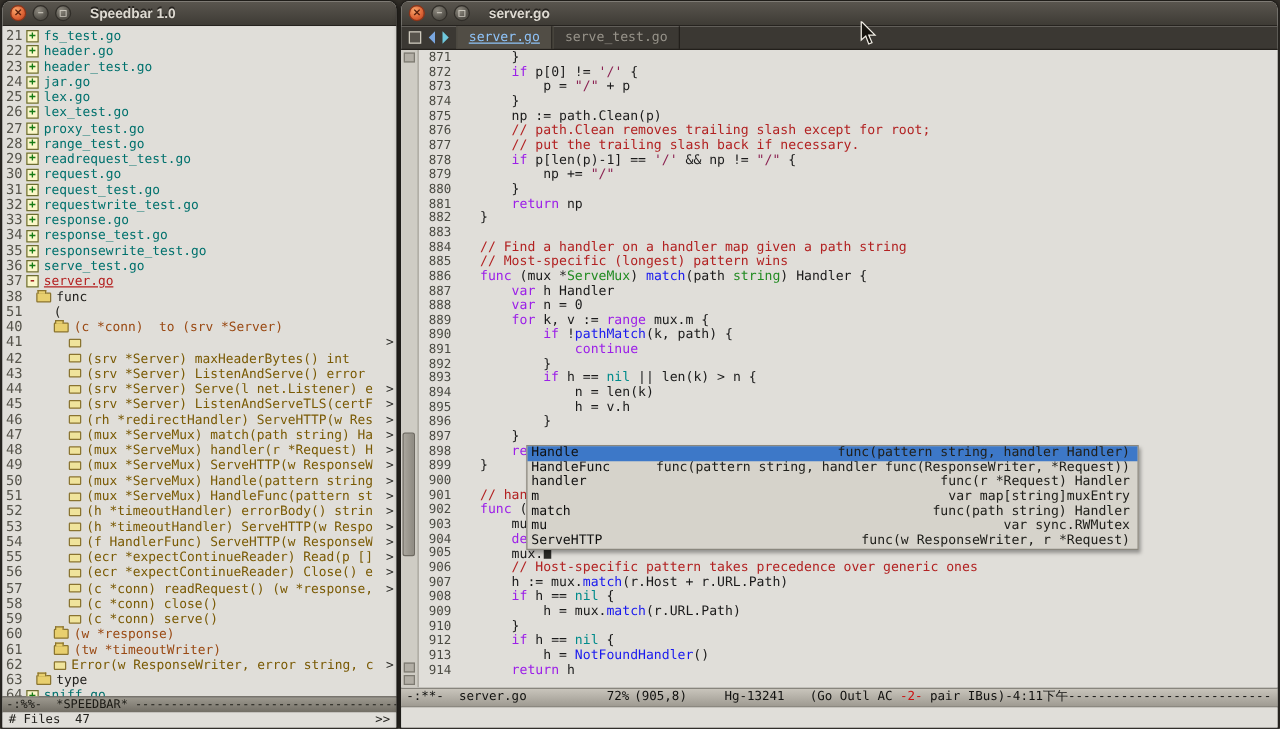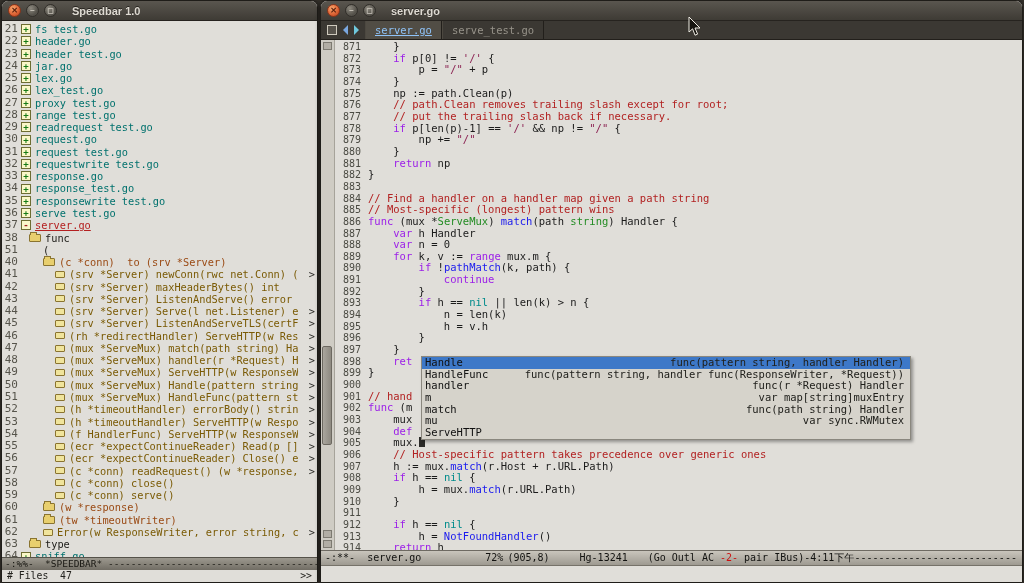--- a/index.html
+++ b/index.html
@@ -57,21 +57,21 @@
   .tab.inactive{color:#97938a;}
   .ed-main{flex:1;display:flex;position:relative;background:#e0ded9;overflow:hidden;}
   .vscroll{width:13px;flex:none;background:#cfccc4;border-right:1px solid #a6a39a;position:relative;}
   .vs-btn{position:absolute;left:2px;width:9px;height:8px;background:#b2aea5;border:1px solid #7d7a71;box-sizing:border-box;}
   .vs-top{top:2px;}
   .vs-bot1{bottom:12px;}
   .vs-bot2{bottom:2px;}
   .vs-thumb{position:absolute;left:1px;right:2px;top:60%;height:19%;
       background:linear-gradient(90deg,#aaa69d,#8e8a81);border:1px solid #6d6961;border-radius:2px;}
   .code-area{flex:1;position:relative;font-size:10.5px;overflow:hidden;padding-top:1px;}
-  .cl{height:11.67px;line-height:11.67px;white-space:pre;display:flex;}
+  .cl{height:11.67px;line-height:11.67px;white-space:pre;display:flex;gap:16px;}
   .lnum{width:26px;text-align:right;color:#4b4b43;font-size:10px;flex:none;margin-right:7px;}
   .ctext{white-space:pre;}
   .c-p{color:#1b1b1b;}
   .c-k{color:#9c20e8;}
   .c-c{color:#b22222;}
   .c-s{color:#8b2252;}
   .c-f{color:#1a1aee;}
   .c-t{color:#228b22;}
   .c-n{color:#008b8b;}
   .cursor{display:inline-block;width:6px;height:10px;background:#2b2b28;vertical-align:-1px;}
@@ -118,21 +118,21 @@
       <div class="sb-row"><span class="sb-num">31</span><span class="sb-ind" style="width: 2px;"></span><span class="sb-icon ic-plus">+</span><span class="sb-label st-file">request_test.go</span></div>
       <div class="sb-row"><span class="sb-num">32</span><span class="sb-ind" style="width: 2px;"></span><span class="sb-icon ic-plus">+</span><span class="sb-label st-file">requestwrite_test.go</span></div>
       <div class="sb-row"><span class="sb-num">33</span><span class="sb-ind" style="width: 2px;"></span><span class="sb-icon ic-plus">+</span><span class="sb-label st-file">response.go</span></div>
       <div class="sb-row"><span class="sb-num">34</span><span class="sb-ind" style="width: 2px;"></span><span class="sb-icon ic-plus">+</span><span class="sb-label st-file">response_test.go</span></div>
       <div class="sb-row"><span class="sb-num">35</span><span class="sb-ind" style="width: 2px;"></span><span class="sb-icon ic-plus">+</span><span class="sb-label st-file">responsewrite_test.go</span></div>
       <div class="sb-row"><span class="sb-num">36</span><span class="sb-ind" style="width: 2px;"></span><span class="sb-icon ic-plus">+</span><span class="sb-label st-file">serve_test.go</span></div>
       <div class="sb-row"><span class="sb-num">37</span><span class="sb-ind" style="width: 2px;"></span><span class="sb-icon ic-minus">-</span><span class="sb-label st-selected">server.go</span></div>
       <div class="sb-row"><span class="sb-num">38</span><span class="sb-ind" style="width: 10px;"></span><span class="sb-icon ic-folder"></span><span class="sb-label st-plain">func</span></div>
       <div class="sb-row"><span class="sb-num">51</span><span class="sb-ind" style="width: 24px;"></span><span class="sb-label st-plain">(</span></div>
       <div class="sb-row"><span class="sb-num">40</span><span class="sb-ind" style="width: 24px;"></span><span class="sb-icon ic-folder"></span><span class="sb-label st-group">(c *conn)  to (srv *Server)</span></div>
-      <div class="sb-row"><span class="sb-num">41</span><span class="sb-ind" style="width: 36px;"></span><span class="sb-icon ic-tag"></span><span class="sb-label st-tag">(srv *Server) newConn(rwc net.Conn) (</span><span class="sb-trunc">&gt;</span></div>
+      <div class="sb-row"><span class="sb-num">41</span><span class="sb-ind" style="width: 36px;"></span><span class="sb-icon ic-tag"></span><span class="sb-trunc">&gt;</span></div>
       <div class="sb-row"><span class="sb-num">42</span><span class="sb-ind" style="width: 36px;"></span><span class="sb-icon ic-tag"></span><span class="sb-label st-tag">(srv *Server) maxHeaderBytes() int</span></div>
       <div class="sb-row"><span class="sb-num">43</span><span class="sb-ind" style="width: 36px;"></span><span class="sb-icon ic-tag"></span><span class="sb-label st-tag">(srv *Server) ListenAndServe() error</span></div>
       <div class="sb-row"><span class="sb-num">44</span><span class="sb-ind" style="width: 36px;"></span><span class="sb-icon ic-tag"></span><span class="sb-label st-tag">(srv *Server) Serve(l net.Listener) e</span><span class="sb-trunc">&gt;</span></div>
       <div class="sb-row"><span class="sb-num">45</span><span class="sb-ind" style="width: 36px;"></span><span class="sb-icon ic-tag"></span><span class="sb-label st-tag">(srv *Server) ListenAndServeTLS(certF</span><span class="sb-trunc">&gt;</span></div>
       <div class="sb-row"><span class="sb-num">46</span><span class="sb-ind" style="width: 36px;"></span><span class="sb-icon ic-tag"></span><span class="sb-label st-tag">(rh *redirectHandler) ServeHTTP(w Res</span><span class="sb-trunc">&gt;</span></div>
       <div class="sb-row"><span class="sb-num">47</span><span class="sb-ind" style="width: 36px;"></span><span class="sb-icon ic-tag"></span><span class="sb-label st-tag">(mux *ServeMux) match(path string) Ha</span><span class="sb-trunc">&gt;</span></div>
       <div class="sb-row"><span class="sb-num">48</span><span class="sb-ind" style="width: 36px;"></span><span class="sb-icon ic-tag"></span><span class="sb-label st-tag">(mux *ServeMux) handler(r *Request) H</span><span class="sb-trunc">&gt;</span></div>
       <div class="sb-row"><span class="sb-num">49</span><span class="sb-ind" style="width: 36px;"></span><span class="sb-icon ic-tag"></span><span class="sb-label st-tag">(mux *ServeMux) ServeHTTP(w ResponseW</span><span class="sb-trunc">&gt;</span></div>
       <div class="sb-row"><span class="sb-num">50</span><span class="sb-ind" style="width: 36px;"></span><span class="sb-icon ic-tag"></span><span class="sb-label st-tag">(mux *ServeMux) Handle(pattern string</span><span class="sb-trunc">&gt;</span></div>
       <div class="sb-row"><span class="sb-num">51</span><span class="sb-ind" style="width: 36px;"></span><span class="sb-icon ic-tag"></span><span class="sb-label st-tag">(mux *ServeMux) HandleFunc(pattern st</span><span class="sb-trunc">&gt;</span></div>
@@ -183,21 +183,21 @@
       <span class="vs-btn vs-bot2"></span>
     </div>
     <div class="code-area">
       <div class="popup">
           <div class="pr sel"><span class="pn">Handle</span><span class="pa">func(pattern string, handler Handler)</span></div>
           <div class="pr"><span class="pn">HandleFunc</span><span class="pa">func(pattern string, handler func(ResponseWriter, *Request))</span></div>
           <div class="pr"><span class="pn">handler</span><span class="pa">func(r *Request) Handler</span></div>
           <div class="pr"><span class="pn">m</span><span class="pa">var map[string]muxEntry</span></div>
           <div class="pr"><span class="pn">match</span><span class="pa">func(path string) Handler</span></div>
           <div class="pr"><span class="pn">mu</span><span class="pa">var sync.RWMutex</span></div>
-          <div class="pr"><span class="pn">ServeHTTP</span></div>
+          <div class="pr"><span class="pn">ServeHTTP</span><span class="pa">func(w ResponseWriter, r *Request)</span></div>
         </div>
     <div class="cl"><span class="lnum">871</span><span class="ctext"><span class="c-p">    }</span></span></div>
         <div class="cl"><span class="lnum">872</span><span class="ctext"><span class="c-p">    </span><span class="c-k">if</span><span class="c-p"> p[0] != </span><span class="c-s">'/'</span><span class="c-p"> {</span></span></div>
         <div class="cl"><span class="lnum">873</span><span class="ctext"><span class="c-p">        p = </span><span class="c-s">"/"</span><span class="c-p"> + p</span></span></div>
         <div class="cl"><span class="lnum">874</span><span class="ctext"><span class="c-p">    }</span></span></div>
         <div class="cl"><span class="lnum">875</span><span class="ctext"><span class="c-p">    np := path.Clean(p)</span></span></div>
         <div class="cl"><span class="lnum">876</span><span class="ctext"><span class="c-c">    // path.Clean removes trailing slash except for root;</span></span></div>
         <div class="cl"><span class="lnum">877</span><span class="ctext"><span class="c-c">    // put the trailing slash back if necessary.</span></span></div>
         <div class="cl"><span class="lnum">878</span><span class="ctext"><span class="c-p">    </span><span class="c-k">if</span><span class="c-p"> p[len(p)-1] == </span><span class="c-s">'/'</span><span class="c-p"> &amp;&amp; np != </span><span class="c-s">"/"</span><span class="c-p"> {</span></span></div>
         <div class="cl"><span class="lnum">879</span><span class="ctext"><span class="c-p">        np += </span><span class="c-s">"/"</span></span></div>
@@ -225,21 +225,20 @@
         <div class="cl"><span class="lnum">901</span><span class="ctext"><span class="c-c">// hand</span></span></div>
         <div class="cl"><span class="lnum">902</span><span class="ctext"><span class="c-k">func</span><span class="c-p"> (m</span></span></div>
         <div class="cl"><span class="lnum">903</span><span class="ctext"><span class="c-p">    mux</span></span></div>
         <div class="cl"><span class="lnum">904</span><span class="ctext"><span class="c-p">    </span><span class="c-k">def</span></span></div>
         <div class="cl"><span class="lnum">905</span><span class="ctext"><span class="c-p">    mux.</span><span class="cursor"></span></span></div>
         <div class="cl"><span class="lnum">906</span><span class="ctext"><span class="c-c">    // Host-specific pattern takes precedence over generic ones</span></span></div>
         <div class="cl"><span class="lnum">907</span><span class="ctext"><span class="c-p">    h := mux.</span><span class="c-f">match</span><span class="c-p">(r.Host + r.URL.Path)</span></span></div>
         <div class="cl"><span class="lnum">908</span><span class="ctext"><span class="c-p">    </span><span class="c-k">if</span><span class="c-p"> h == </span><span class="c-n">nil</span><span class="c-p"> {</span></span></div>
         <div class="cl"><span class="lnum">909</span><span class="ctext"><span class="c-p">        h = mux.</span><span class="c-f">match</span><span class="c-p">(r.URL.Path)</span></span></div>
         <div class="cl"><span class="lnum">910</span><span class="ctext"><span class="c-p">    }</span></span></div>
-        <div class="cl"><span class="lnum">911</span><span class="ctext"><span class="c-p"></span></span></div>
         <div class="cl"><span class="lnum">912</span><span class="ctext"><span class="c-p">    </span><span class="c-k">if</span><span class="c-p"> h == </span><span class="c-n">nil</span><span class="c-p"> {</span></span></div>
         <div class="cl"><span class="lnum">913</span><span class="ctext"><span class="c-p">        h = </span><span class="c-f">NotFoundHandler</span><span class="c-p">()</span></span></div>
         <div class="cl"><span class="lnum">914</span><span class="ctext"><span class="c-p">    </span><span class="c-k">return</span><span class="c-p"> h</span></span></div>
       </div>
   </div>
   <div class="ed-modeline">
     <span>-:**-  server.go</span>
     <span class="ml-pct">72%</span>
     <span class="ml-pos">(905,8)</span>
     <span class="ml-vc">Hg-13241</span>

